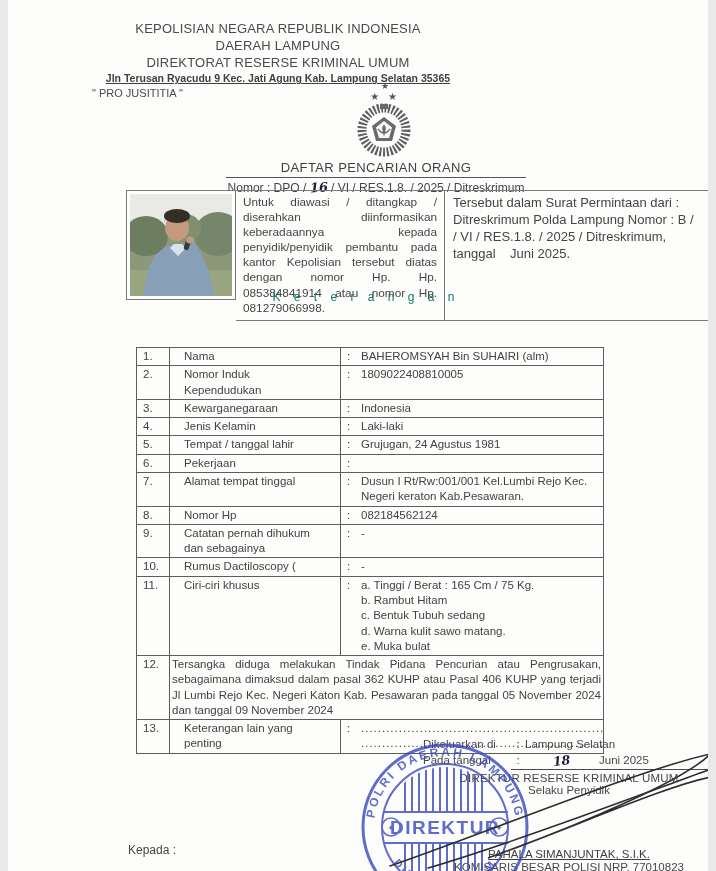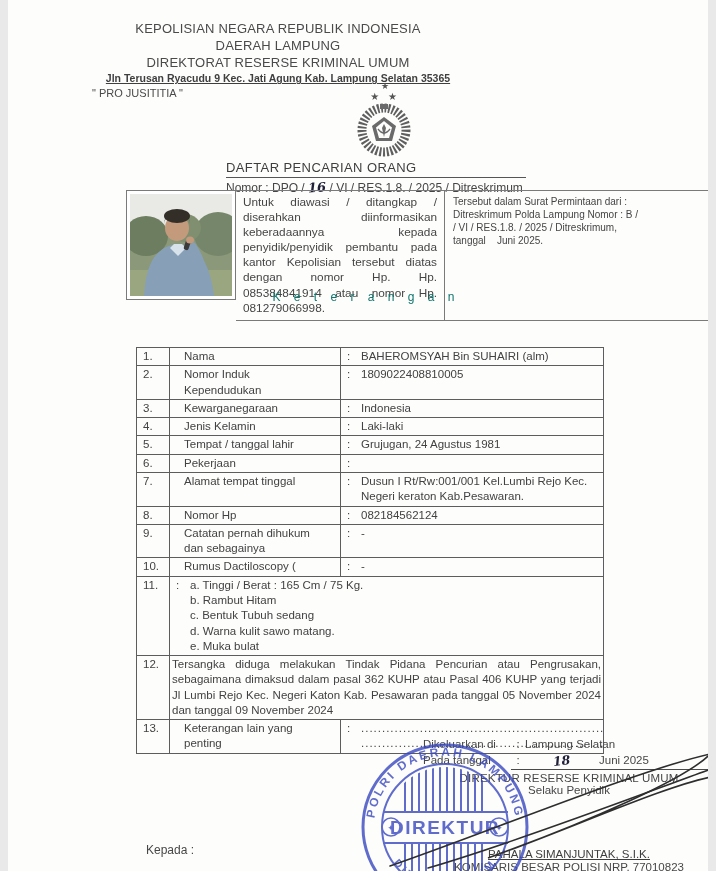--- a/index.html
+++ b/index.html
@@ -14,45 +14,45 @@
   .hdr{top:20px;left:40px;width:460px;text-align:center;line-height:1.32;}
   .hdr .h-line{font-size:13px;letter-spacing:.2px;color:#4a4a4a;}
   .hdr .h-addr{font-size:10.5px;font-weight:bold;text-decoration:underline;color:#3f3f3f;margin-top:1px;}
   .projus{top:87px;left:84px;font-size:11px;color:#4a4a4a;}
   
   .stars{top:82px;left:338px;width:78px;text-align:center;color:#555;line-height:1;}
   .stars .s1{font-size:9px;display:block;}
   .stars .s2{font-size:10px;letter-spacing:3px;display:block;margin-top:1px;}
   .emblem{top:100px;left:337px;}
   
-  .titleblock{top:160px;left:218px;width:300px;text-align:left;}
+  .titleblock{top:160px;left:218px;width:300px;text-align:center;}
   .titleblock .doc-title{font-size:13px;color:#3e3e3e;letter-spacing:.4px;padding-bottom:2px;border-bottom:1.5px solid #555;}
   .titleblock .doc-number{font-size:12px;margin-top:2px;color:#454545;}
   .hw{font-family:"DejaVu Serif",serif;font-style:italic;font-weight:bold;color:#20203a;display:inline-block;transform:rotate(-4deg);}
   .hw-no{font-size:13px;}
   .hw-date{font-size:12.5px;transform:rotate(-6deg);}
   
   .boxes{top:190px;left:118px;display:flex;align-items:stretch;}
   .photobox{width:110px;height:110px;border:1px solid #7a7a7a;background:#fff;box-sizing:border-box;padding:3px;}
   .midbox{width:209px;border:1px solid #7a7a7a;border-left:none;box-sizing:border-box;padding:4px 7px;font-size:11.8px;line-height:1.28;text-align:justify;color:#454545;}
-  .rightbox{width:267px;border:1px solid #7a7a7a;border-left:none;box-sizing:border-box;padding:4px 8px;font-size:10px;line-height:1.3;text-align:justify;color:#454545;white-space:pre-line;}
+  .rightbox{width:267px;border:1px solid #7a7a7a;border-left:none;box-sizing:border-box;padding:4px 8px;font-size:13px;line-height:1.3;text-align:justify;color:#454545;white-space:pre-line;}
   
   .sect{top:290px;left:0;width:716px;text-align:center;font-size:12px;letter-spacing:5px;color:#0f766e;}
   
   .dtable{top:347px;left:128px;width:468px;border:1px solid #5d5d5d;box-sizing:border-box;font-size:11.5px;line-height:1.33;color:#424242;}
   .trow{display:flex;border-bottom:1px solid #5d5d5d;}
   .trow:last-child{border-bottom:none;}
   .c-no{width:32px;box-sizing:border-box;padding:1px 3px 1px 6px;flex:none;}
   .c-label{width:171px;box-sizing:border-box;padding:1px 14px;border-left:1px solid #5d5d5d;flex:none;}
   .c-colon{width:16px;box-sizing:border-box;padding:1px 2px;text-align:center;border-left:1px solid #5d5d5d;flex:none;}
   .c-val{flex:1;box-sizing:border-box;padding:1px 5px;white-space:pre-line;overflow:hidden;}
   .c-wide{flex:1;box-sizing:border-box;padding:1px 2px;border-left:1px solid #5d5d5d;text-align:justify;}
   .dots{letter-spacing:1px;}
   
-  .kepada{top:843px;left:138px;font-size:12px;color:#474747;}
+  .kepada{top:843px;left:120px;font-size:12px;color:#474747;}
   .signblock{top:737px;left:415px;width:292px;font-size:11.5px;color:#474747;}
   .sline{display:flex;line-height:1.35;}
   .sline .slabel{width:88px;flex:none;}
   .sline .scolon{width:14px;flex:none;text-align:center;}
   .sline .sval{flex:1;}
   .sline.dated .dgroup{flex:1;border-bottom:1px solid #4a4a4a;display:flex;}
   .sline.dated .dgroup .hwwrap{width:74px;text-align:center;}
   .spos{text-align:center;margin-top:2px;letter-spacing:.2px;}
   .scap{text-align:center;font-size:11.5px;}
   .sname{text-align:center;margin-top:52px;text-decoration:underline;color:#3e3e3e;}
@@ -180,20 +180,21 @@
         <div class="c-val">-</div>
       </div>
     <div class="trow">
         <div class="c-no">10.</div>
         <div class="c-label">Rumus Dactiloscopy (</div>
         <div class="c-colon">:</div>
         <div class="c-val">-</div>
       </div>
     <div class="trow">
         <div class="c-no">11.</div>
+        <div class="c-label">Ciri-ciri khusus</div>
         <div class="c-colon">:</div>
         <div class="c-val">a. Tinggi / Berat :  165 Cm / 75 Kg.
 b. Rambut Hitam
 c. Bentuk Tubuh sedang
 d. Warna kulit sawo matang.
 e. Muka bulat</div>
       </div>
     <div class="trow">
         <div class="c-no">12.</div>
         <div class="c-wide">Tersangka diduga melakukan Tindak Pidana Pencurian atau Pengrusakan, sebagaimana dimaksud dalam pasal 362 KUHP atau Pasal 406 KUHP yang terjadi Jl Lumbi Rejo Kec. Negeri Katon Kab. Pesawaran pada tanggal 05 November 2024 dan tanggal 09 November 2024</div>

